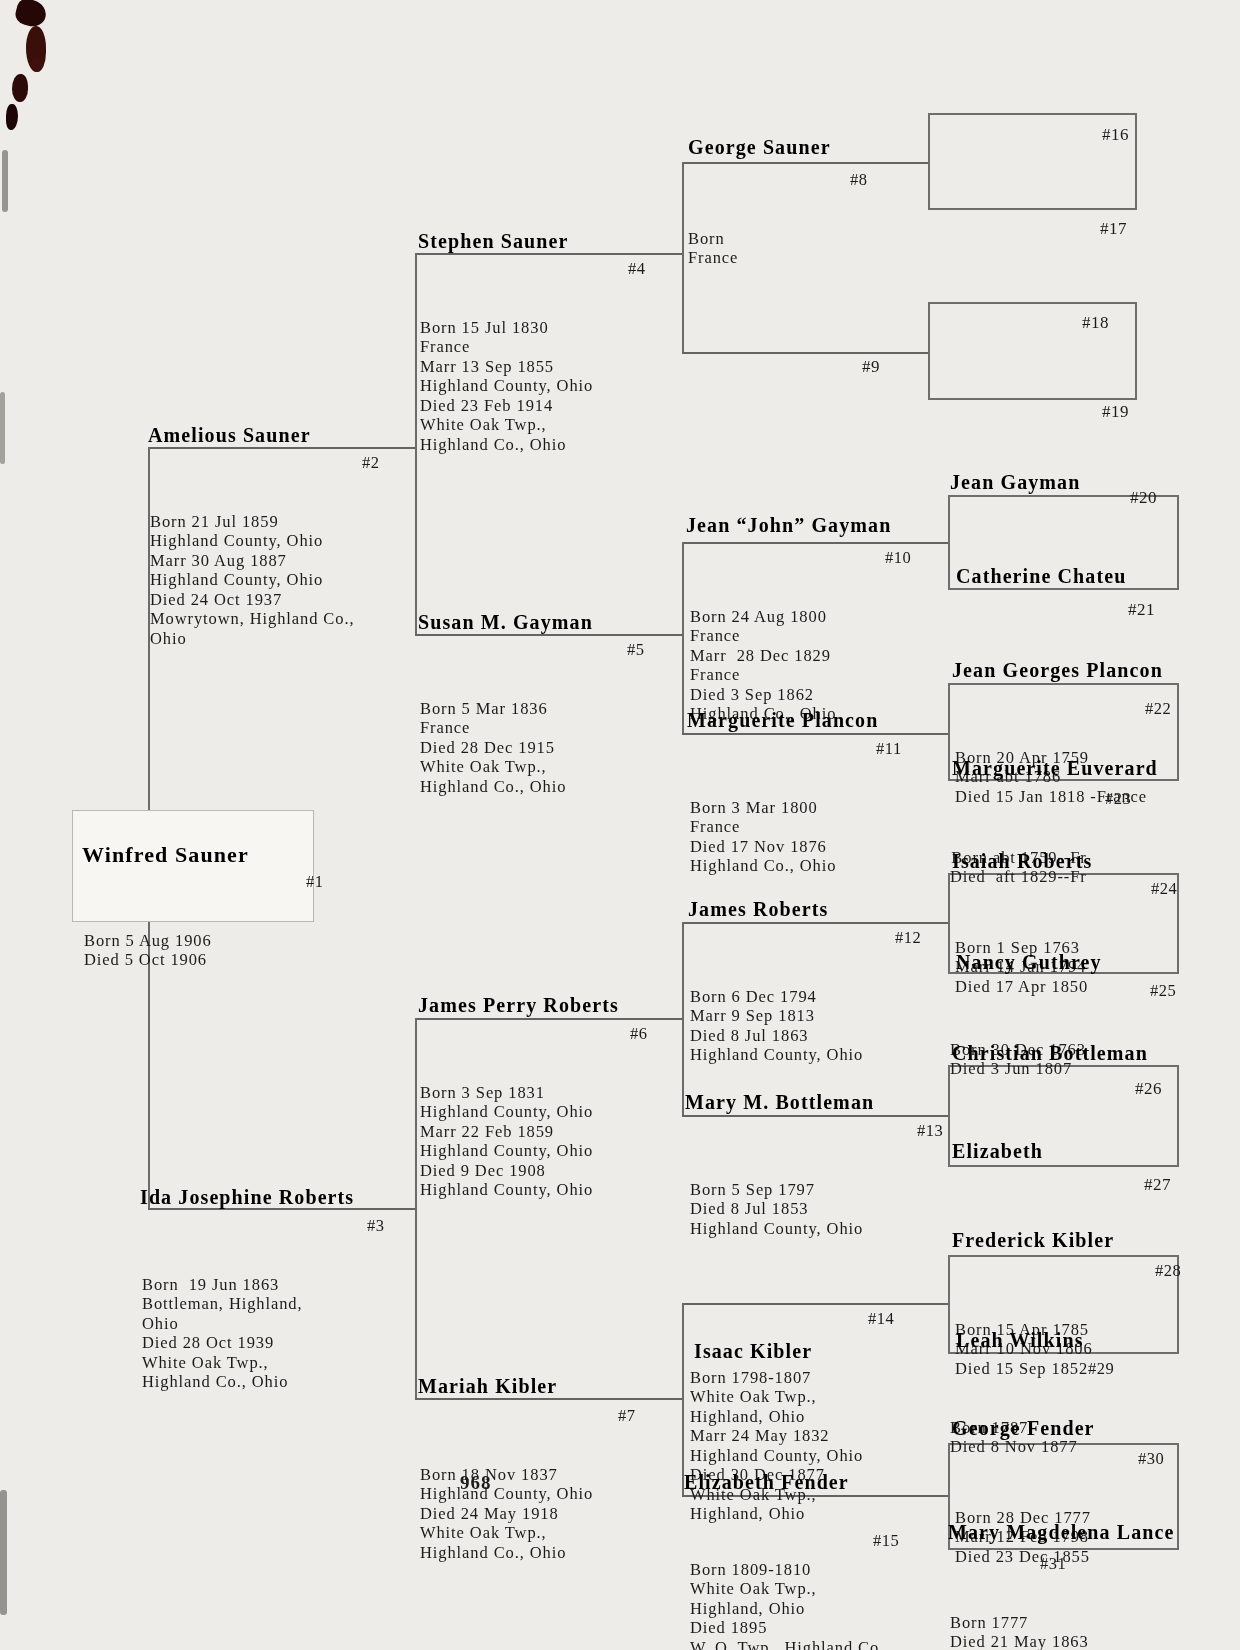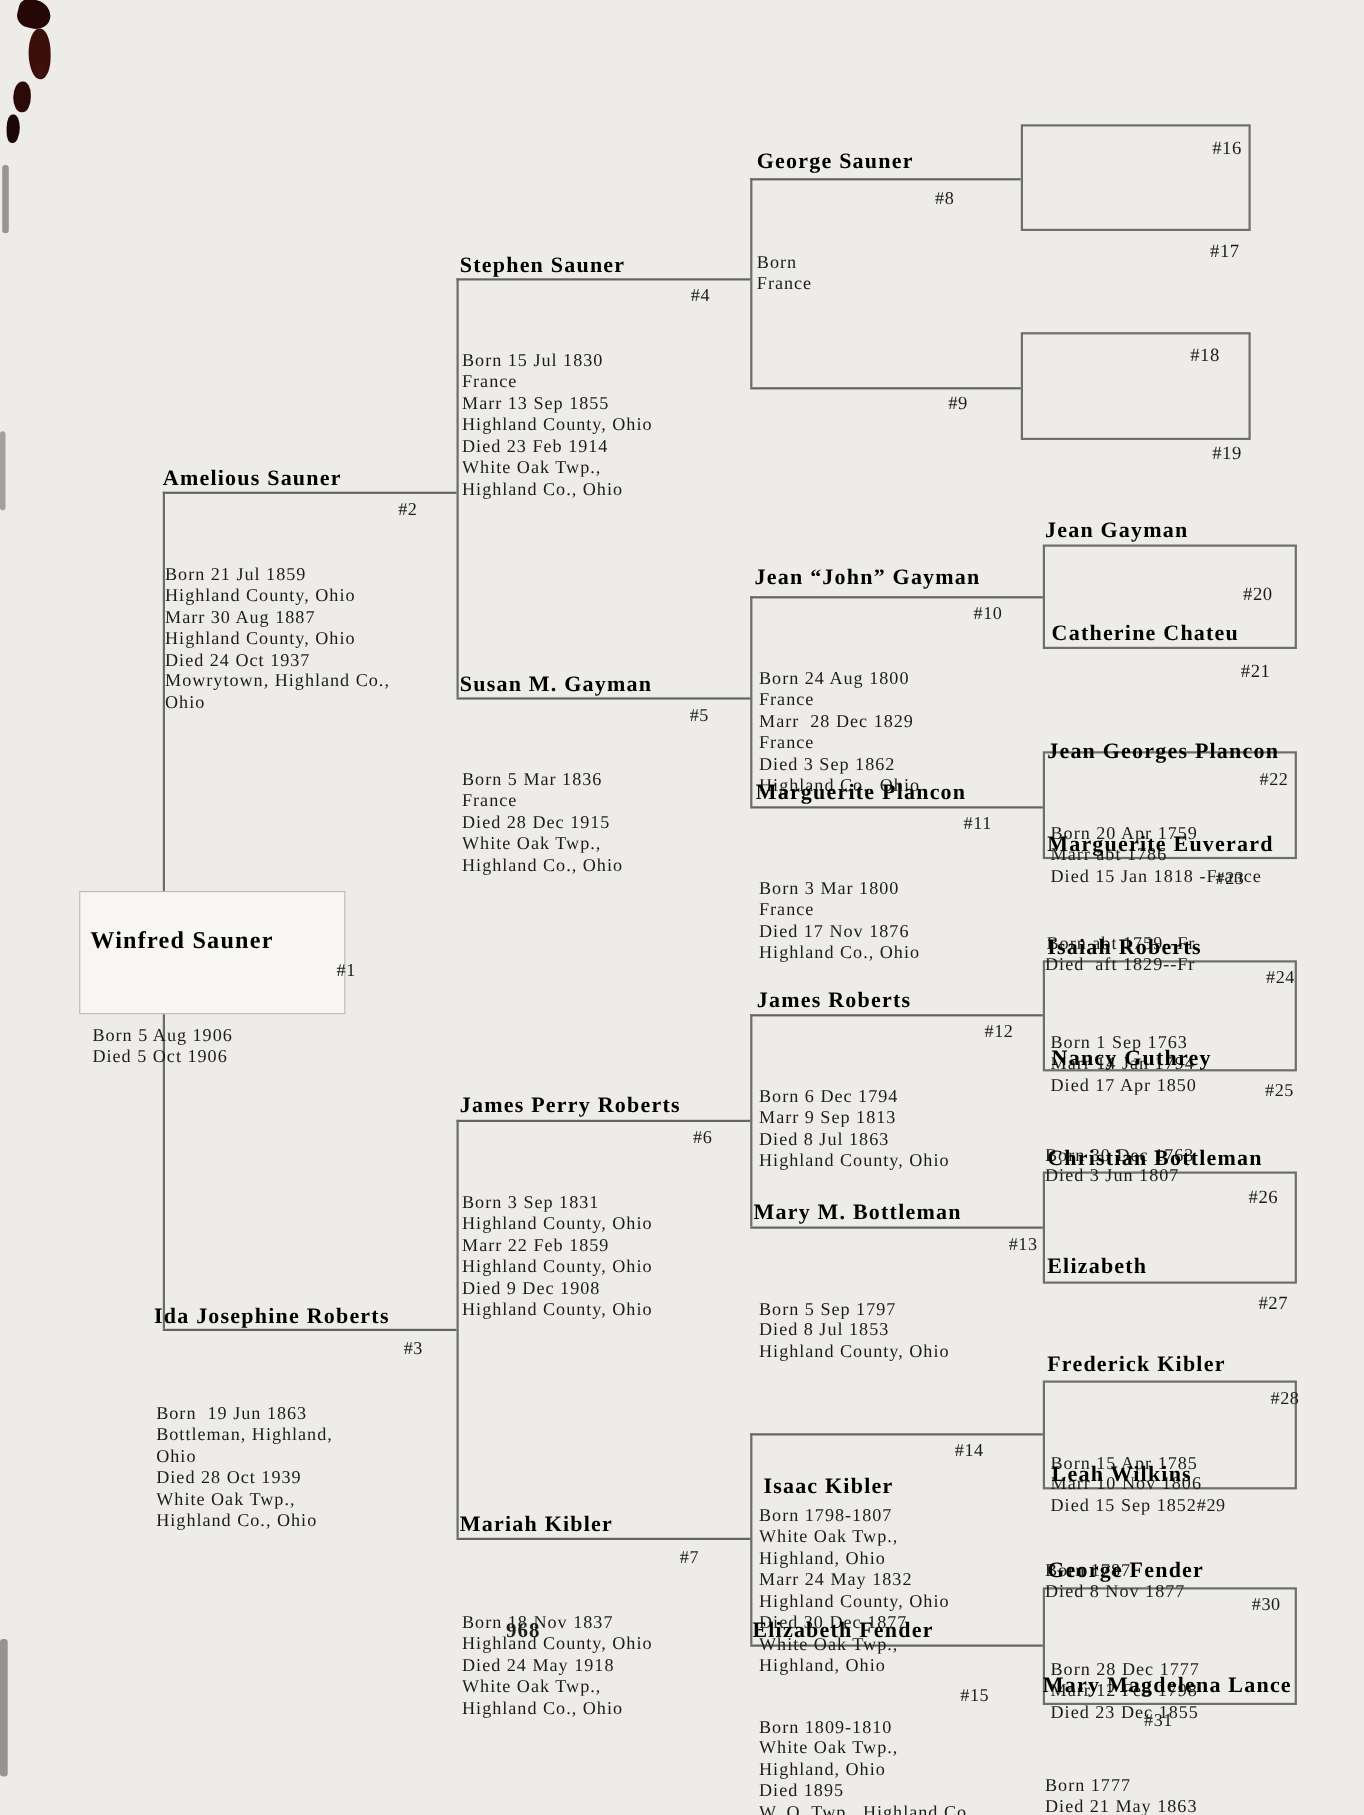--- a/index.html
+++ b/index.html
@@ -141,26 +141,26 @@
     <span class="num" style="left:183px;margin-top:30px;">#15</span>
     <div><div>Born 1809-1810</div><div>White Oak Twp.,</div><div>Highland, Ohio</div><div>Died 1895</div><div>W. O. Twp., Highland Co.,</div></div>
   </div>
 
   <div class="onum" style="left:1102px;top:125px;">#16</div>
   <div class="onum" style="left:1100px;top:219px;">#17</div>
   <div class="onum" style="left:1082px;top:313px;">#18</div>
   <div class="onum" style="left:1102px;top:402px;">#19</div>
 
   <div class="nm" style="left:950px;top:471px;">Jean Gayman</div>
-  <div class="onum" style="left:1130px;top:530px;">#20</div>
+  <div class="onum" style="left:1130px;top:488px;">#20</div>
 
   <div class="nm" style="left:956px;top:565px;">Catherine Chateu</div>
   <div class="onum" style="left:1128px;top:600px;">#21</div>
 
-  <div class="nm" style="left:952px;top:659px;margin-top:13px;">Jean Georges Plancon</div>
+  <div class="nm" style="left:952px;top:659px;">Jean Georges Plancon</div>
   <div class="det" style="left:955px;top:689px;">
     <span class="num" style="left:190px;margin-top:10px;">#22</span>
     <div><div>Born 20 Apr 1759</div><div>Marr abt 1786</div><div>Died 15 Jan 1818 -France</div></div>
   </div>
 
   <div class="nm" style="left:952px;top:757px;">Marguerite Euverard</div>
   <div class="det" style="left:950px;top:789px;text-align:right;">
     <span class="num" style="left:155px;">#23</span>
     <div><div>Born abt 1759--Fr</div><div>Died  aft 1829--Fr</div></div>
   </div>

